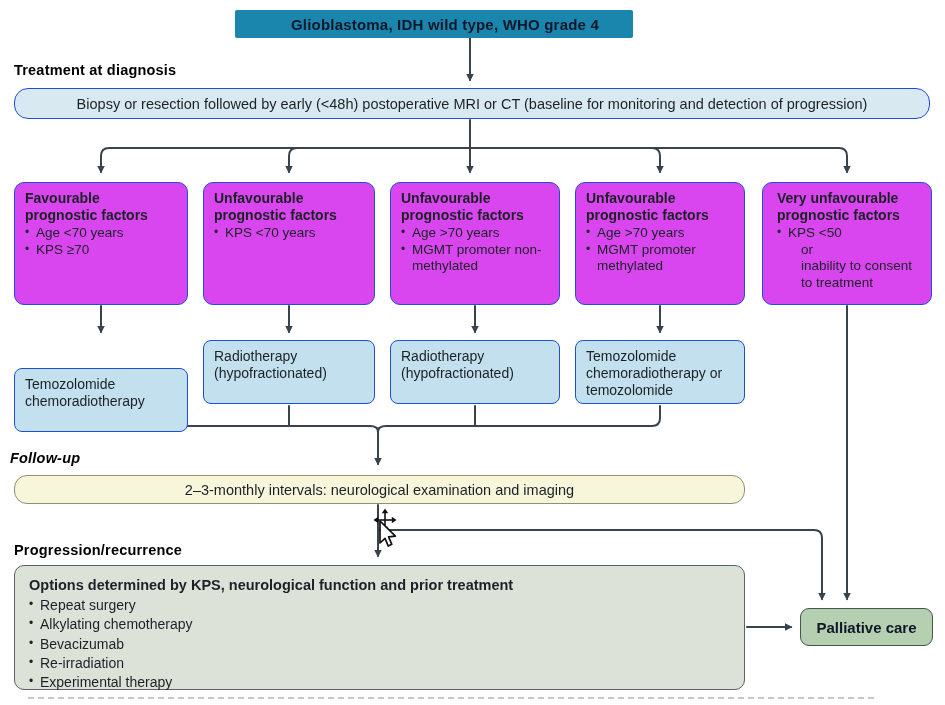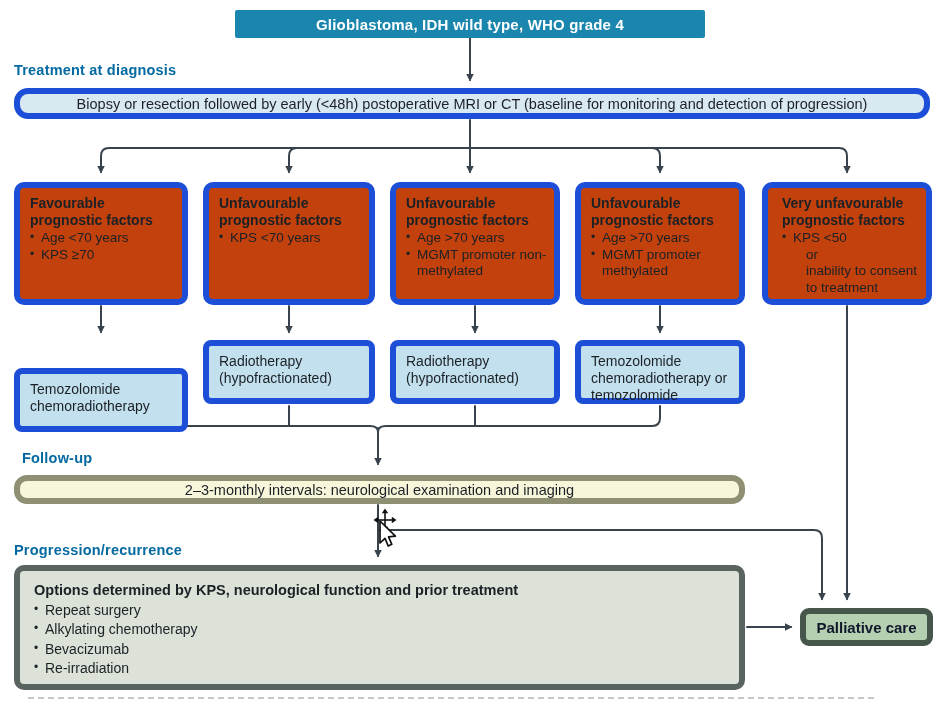--- a/index.html
+++ b/index.html
@@ -3,36 +3,37 @@
 <meta charset="utf-8">
 <style>
   html,body{margin:0;padding:0;background:#ffffff;}
   .canvas{
     position:relative;width:945px;height:705px;background:#ffffff;overflow:hidden;
     font-family:"Liberation Sans","DejaVu Sans",sans-serif;color:#1c2126;
   }
   .arrows{position:absolute;left:0;top:0;width:945px;height:705px;pointer-events:none;}
 
   .banner{
-    position:absolute;left:235px;top:10px;width:470px;height:28px;
-    background:#1a86ad;color:#ffffff;font-weight:bold;font-size:15px;
+    position:absolute;left:235px;top:10px;width:376px;height:28px;
+    background:#1a86ad;color:#0f172a;font-weight:bold;font-size:15px;
     display:flex;align-items:center;justify-content:center;border-radius:2px;
     letter-spacing:.2px;
-  }
-  .sec-label{position:absolute;font-weight:bold;font-size:14.5px;color:#0369a1;letter-spacing:.2px;}
+    padding-left:22px;
+  }
+  .sec-label{position:absolute;font-weight:bold;font-size:14.5px;color:#000000;letter-spacing:.2px;}
   .lbl-diag{left:14px;top:62px;}
-  .lbl-follow{left:22px;top:450px;}
+  .lbl-follow{left:10px;top:450px;font-style:italic;}
   .lbl-prog{left:14px;top:542px;}
 
-  .box{position:absolute;border:6px solid #1d4ed8;box-sizing:border-box;}
+  .box{position:absolute;border:1px solid #1d4ed8;box-sizing:border-box;}
   .biopsy{
     left:14px;top:88px;width:916px;height:31px;border-radius:14px;background:#d9e9f2;
     display:flex;align-items:center;justify-content:center;font-size:14.5px;
   }
-  .prog{top:182px;height:123px;border-radius:10px;background:#c2410c;padding:7px 6px 6px 10px;font-size:13.5px;line-height:1.22;}
+  .prog{top:182px;height:123px;border-radius:10px;background:#d946ef;padding:7px 6px 6px 10px;font-size:13.5px;line-height:1.22;}
   .prog .title{font-weight:bold;font-size:14px;max-width:148px;margin-bottom:1px;}
   .p1{left:14px;width:174px;}
   .p2{left:203px;width:172px;}
   .p3{left:390px;width:170px;}
   .p4{left:575px;width:170px;}
   .p5{left:762px;width:170px;padding-left:14px;}
 
   .bullet-line{display:flex;}
   .bullet-line::before{content:"•";width:11px;flex:0 0 11px;font-size:12px;line-height:inherit;}
   .cont-line{margin-left:24px;}
@@ -169,20 +170,23 @@
       </div>
     <div class="bullet-line">
         <span>Alkylating chemotherapy</span>
       </div>
     <div class="bullet-line">
         <span>Bevacizumab</span>
       </div>
     <div class="bullet-line">
         <span>Re-irradiation</span>
       </div>
+    <div class="bullet-line">
+        <span>Experimental therapy</span>
+      </div>
   </div>
 
   <div class="box palliative">Palliative care</div>
 
   <svg class="cursor" viewBox="0 0 42 50">
     <g stroke="#111111" stroke-width="1.6" fill="#111111">
       <path d="M25,10 V24" fill="none"></path>
       <path d="M18,17 H32" fill="none"></path>
       <path d="M25,5.5 L28.2,10.2 H21.8 Z" stroke="none"></path>
       <path d="M25,28.5 L28.2,23.8 H21.8 Z" stroke="none"></path>

